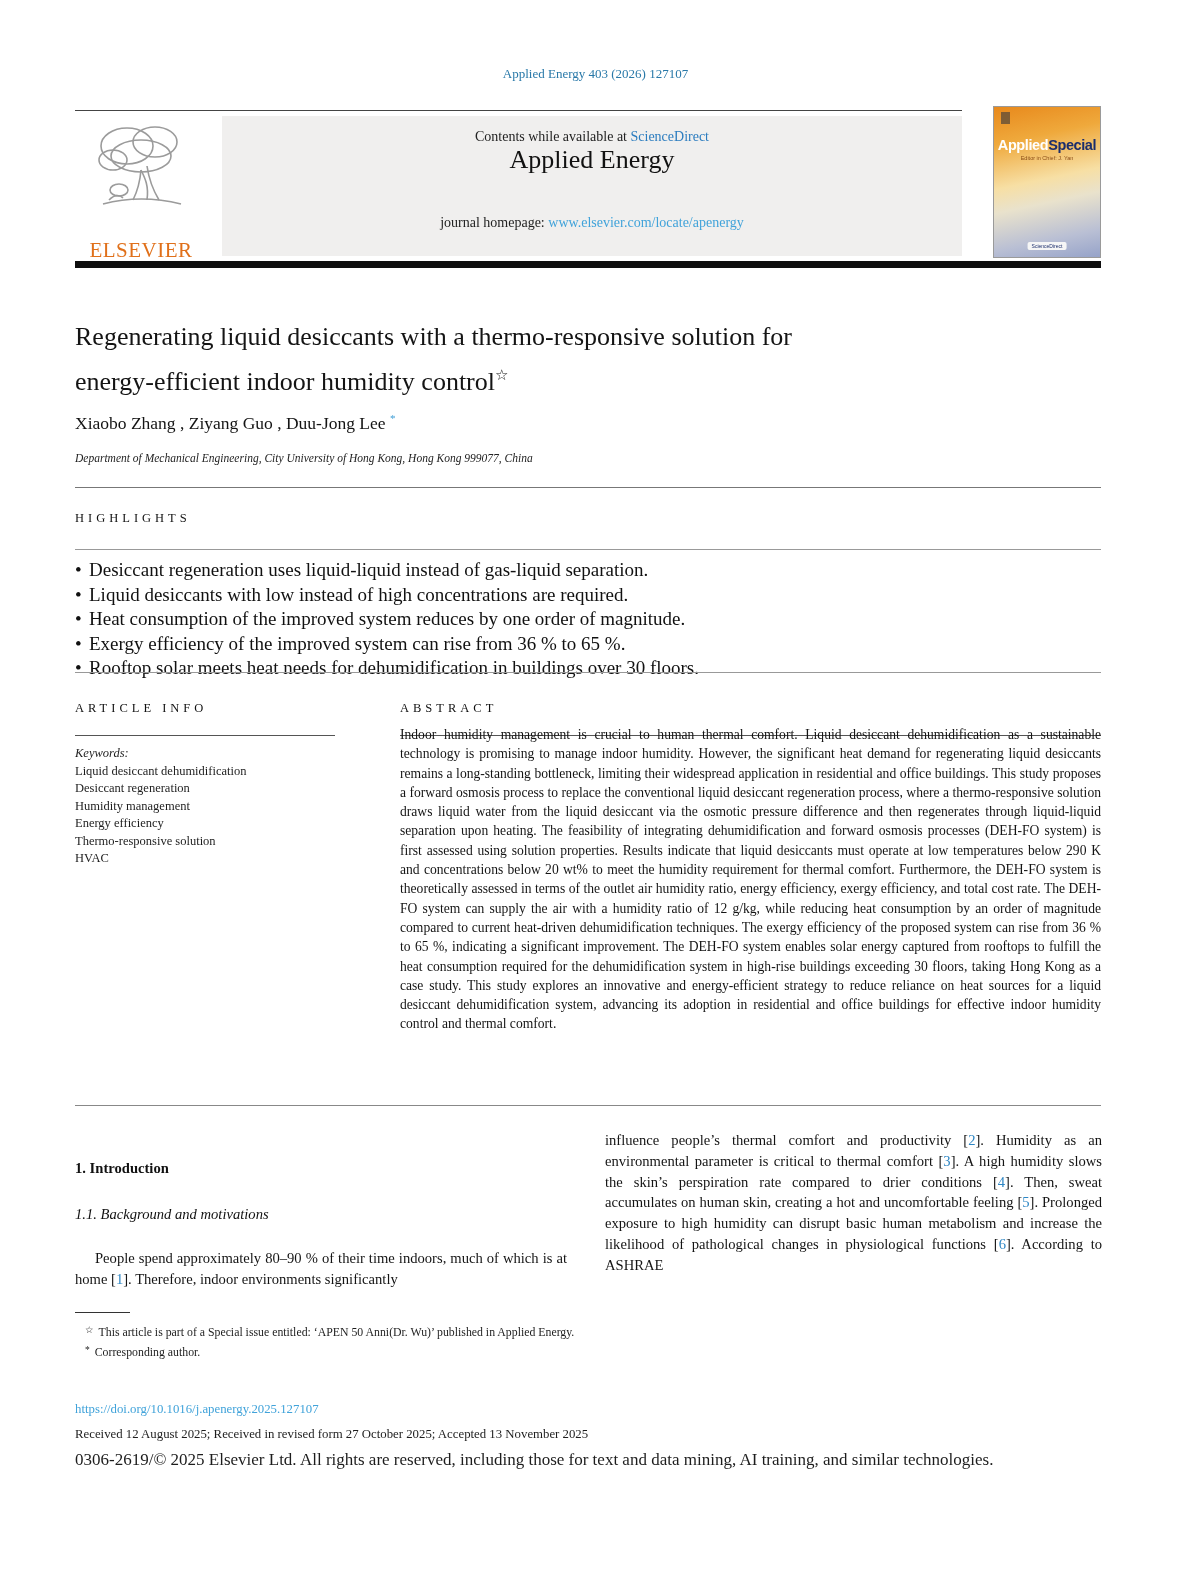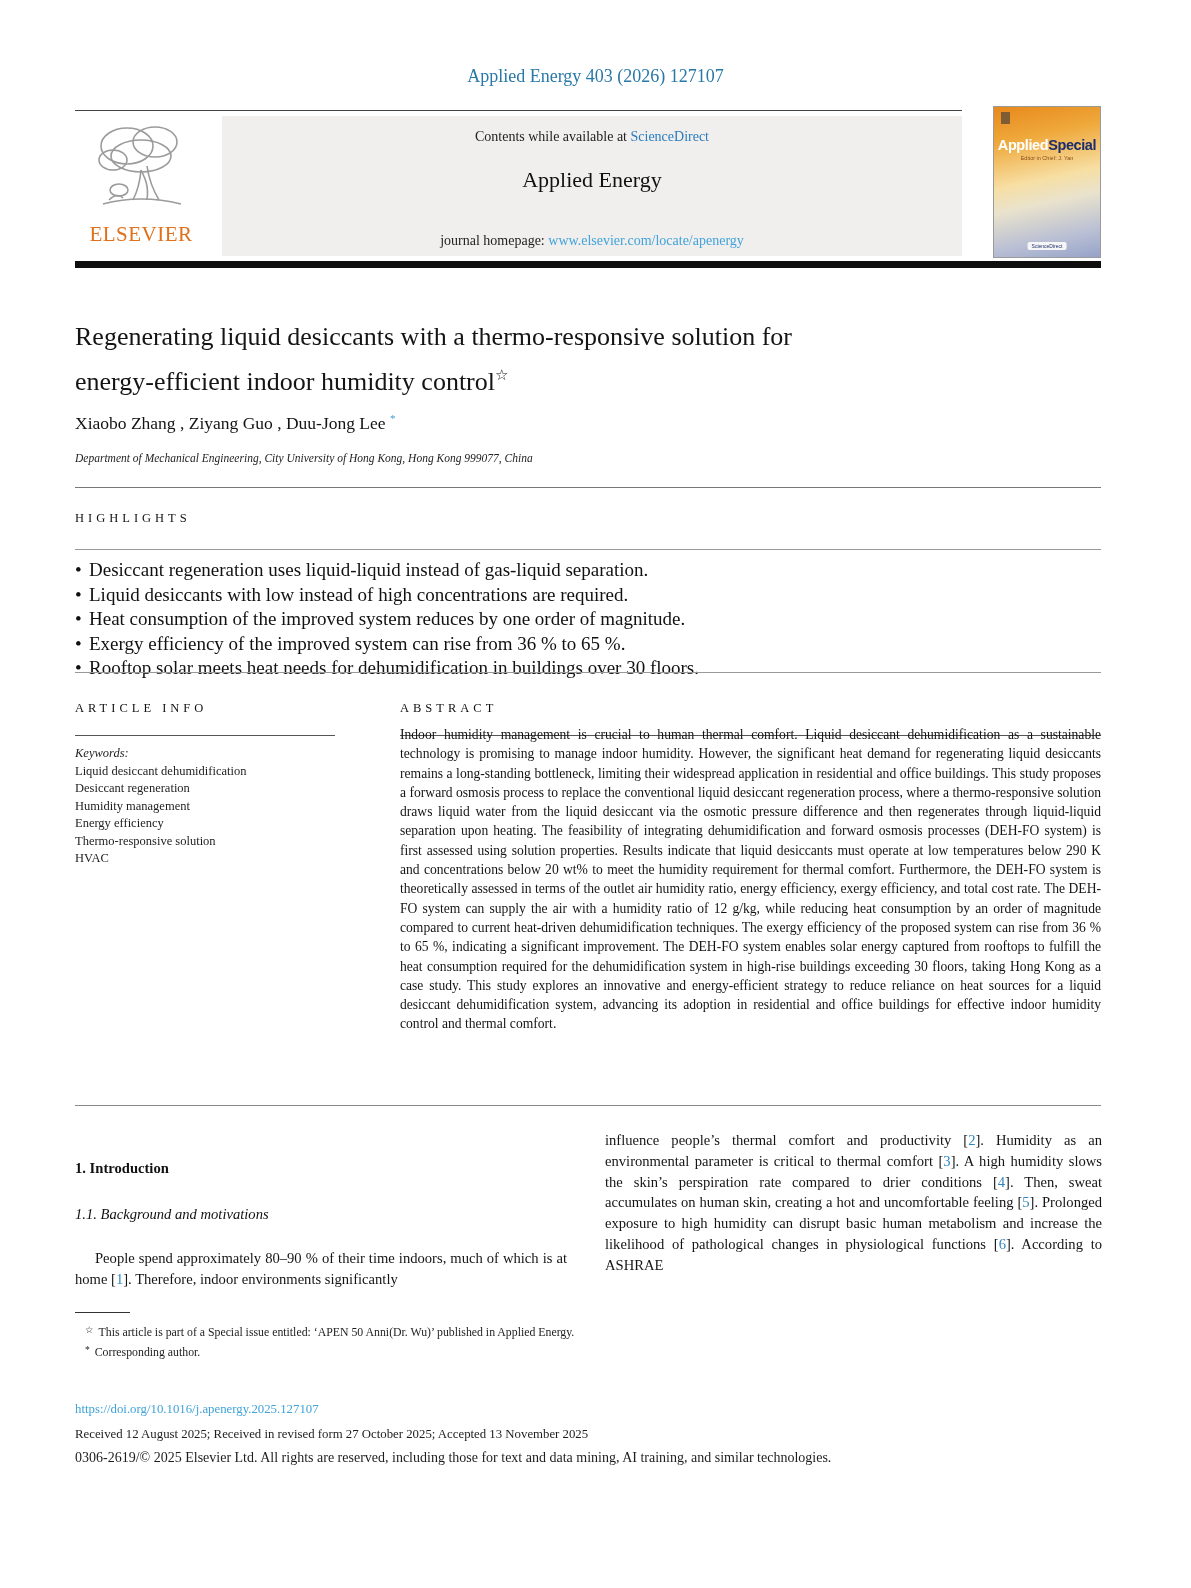--- a/index.html
+++ b/index.html
@@ -7,33 +7,33 @@
   body {
     width: 1191px; height: 1588px;
     font-family: "Liberation Serif", serif;
     color: #1a1a1a;
     position: relative;
     overflow: hidden;
   }
   .abs { position: absolute; }
 
   
-  .citation { top: 66px; left: 0; width: 1191px; text-align: center; font-size: 18px; color: #2878a8; }
+  .citation { top: 66px; left: 0; width: 1191px; text-align: center; font-size: 13px; color: #2878a8; }
 
   .rule { background: #777; height: 1px; }
   .rule-dark { background: #444; height: 1px; }
 
   
   .logo-block { left: 75px; top: 116px; width: 132px; height: 140px; text-align: center; }
   .logo-tree { display: block; margin: 0 auto; }
-  .elsevier-word { font-size: 21px; color: #e0701a; letter-spacing: 0.5px; margin-top: 2px; }
+  .elsevier-word { font-size: 21px; color: #e0701a; letter-spacing: 0.5px; margin-top: 18px; }
 
   .grey-box { left: 222px; top: 116px; width: 740px; height: 140px; background: #f0efee; text-align: center; }
   .contents-line { margin-top: 13px; font-size: 14px; color: #222; }
-  .journal-name { margin-top: 22px; font-size: 22px; color: #111; }
+  .journal-name { font-size: 26px; color: #111; }
   .homepage-line { margin-top: 40px; font-size: 14px; color: #222; }
   .link-sd { color: #2b7cbf; text-decoration: none; cursor: pointer; }
   .link-cyan { color: #41a3da; text-decoration: none; cursor: pointer; }
 
   
   .cover { left: 993px; top: 106px; width: 108px; height: 152px; border: 1px solid #9a9a9a;
            background: linear-gradient(168deg, #e8891c 0%, #efa93c 22%, #f7dfa4 48%, #e9e2cc 62%, #b9bfd4 84%, #96a3c9 100%);
            overflow: hidden; }
   .cover-mini-mark { position: absolute; left: 7px; top: 5px; width: 9px; height: 12px; background: #5a4a3a; opacity: 0.75; }
   .cover-masthead { position: absolute; left: 0; top: 30px; width: 100%; text-align: center;
@@ -88,21 +88,21 @@
 
   
   .fn-divider { left: 75px; top: 1312px; width: 55px; background: #333; }
   .footnotes { left: 85px; top: 1321px; width: 1000px; font-size: 11.8px; line-height: 18px; color: #1d1d1d; }
   .fn-mark { font-size: 9.5px; vertical-align: 3px; margin-right: 5px; }
   .fn-email { padding-left: 14px; }
   .em-label { font-style: italic; }
 
   .doi-line { left: 75px; top: 1402px; font-size: 12.8px; }
   .received-line { left: 75px; top: 1427px; font-size: 12.8px; color: #1d1d1d; }
-  .issn-line { left: 75px; top: 1450px; font-size: 14px; color: #1d1d1d; }
+  .issn-line { left: 75px; top: 1450px; font-size: 17px; color: #1d1d1d; }
 </style>
 </head>
 <body>
 
 <div class="abs citation">Applied Energy 403 (2026) 127107</div>
 <div class="abs rule-dark" style="left:75px; top:110px; width:887px;"></div>
 
 <div class="abs logo-block">
   <svg class="logo-tree" width="104" height="104" viewBox="0 0 104 104">
     <g fill="none" stroke="#9b9b9b" stroke-width="1.6">

